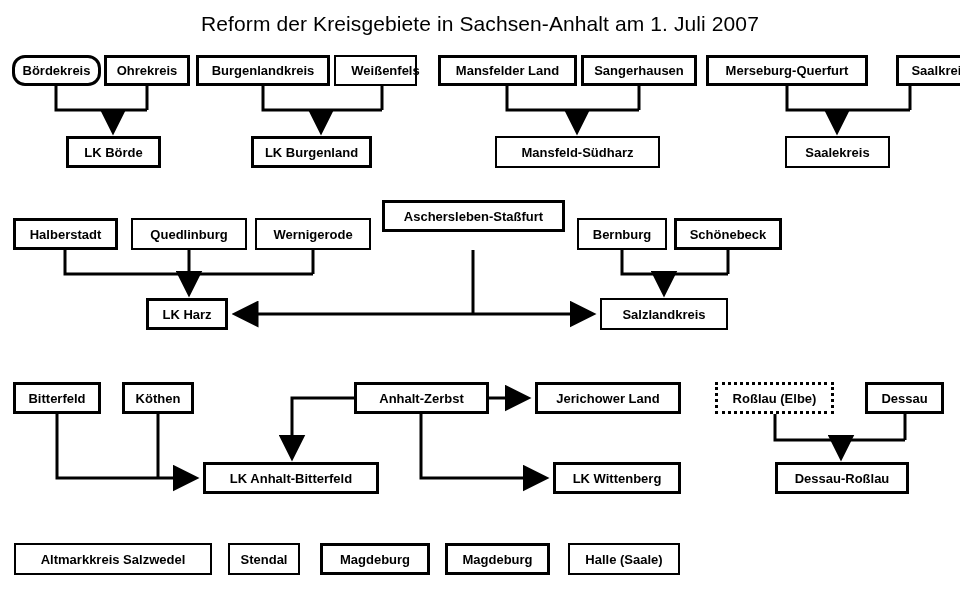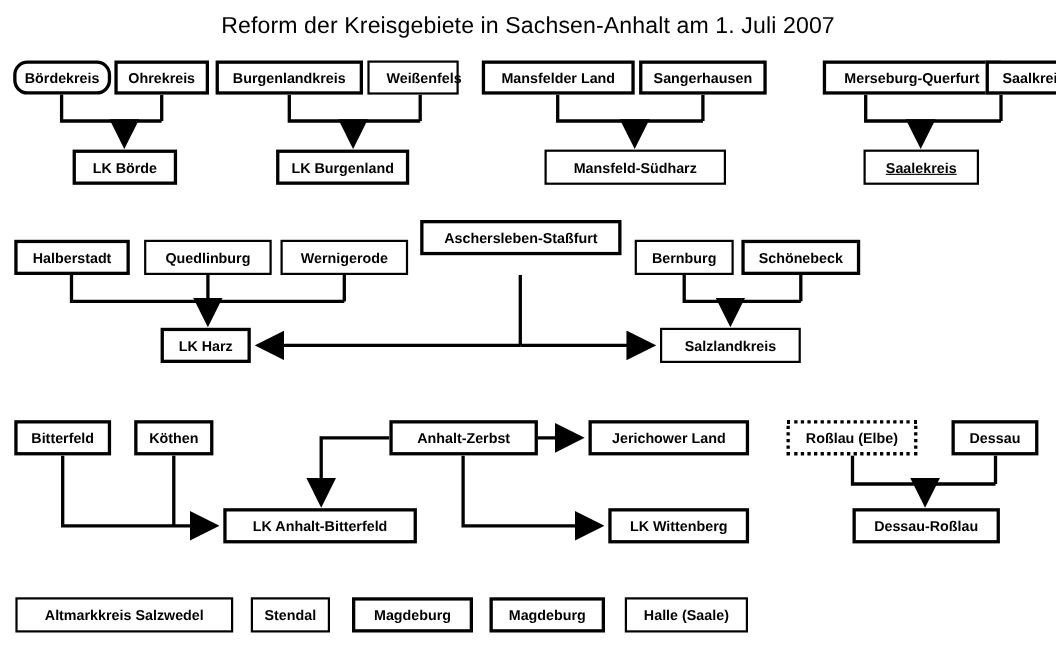--- a/index.html
+++ b/index.html
@@ -101,27 +101,27 @@
 
     </g>
   </svg>
 
   <div class="node heavy" style="left: 12px; top: 55px; width: 89px; height: 31px; border-radius: 13px;">Bördekreis</div>
   <div class="node heavy" style="left: 104px; top: 55px; width: 86px; height: 31px;">Ohrekreis</div>
   <div class="node heavy" style="left: 196px; top: 55px; width: 134px; height: 31px;">Burgenlandkreis</div>
   <div class="node thin" style="left: 334px; top: 55px; width: 83px; height: 31px; padding-left: 24px;">Weißenfels</div>
   <div class="node heavy" style="left: 438px; top: 55px; width: 139px; height: 31px;">Mansfelder Land</div>
   <div class="node heavy" style="left: 581px; top: 55px; width: 116px; height: 31px;">Sangerhausen</div>
-  <div class="node heavy" style="left: 706px; top: 55px; width: 162px; height: 31px; margin-left: 42px;">Merseburg-Querfurt</div>
+  <div class="node heavy" style="left: 706px; top: 55px; width: 162px; height: 31px;">Merseburg-Querfurt</div>
   <div class="node heavy" style="left: 871px; top: 55px; width: 88px; height: 31px; margin-left: 25px;">Saalkreis</div>
 
   <div class="node heavy" style="left: 66px; top: 136px; width: 95px; height: 32px;">LK Börde</div>
   <div class="node heavy" style="left: 251px; top: 136px; width: 121px; height: 32px;">LK Burgenland</div>
   <div class="node thin" style="left: 495px; top: 136px; width: 165px; height: 32px;">Mansfeld-Südharz</div>
-  <div class="node thin" style="left: 785px; top: 136px; width: 105px; height: 32px; text-decoration: underline;">Saalekreis</div>
+  <div class="node thin" style="left: 785px; top: 136px; width: 105px; height: 32px;">Saalekreis</div>
 
   <div class="node heavy" style="left: 13px; top: 218px; width: 105px; height: 32px;">Halberstadt</div>
   <div class="node thin" style="left: 131px; top: 218px; width: 116px; height: 32px;">Quedlinburg</div>
   <div class="node thin" style="left: 255px; top: 218px; width: 116px; height: 32px;">Wernigerode</div>
   <div class="node heavy" style="left: 382px; top: 200px; width: 183px; height: 32px;">Aschersleben-Staßfurt</div>
   <div class="node thin" style="left: 577px; top: 218px; width: 90px; height: 32px;">Bernburg</div>
   <div class="node heavy" style="left: 674px; top: 218px; width: 108px; height: 32px;">Schönebeck</div>
 
   <div class="node heavy" style="left: 146px; top: 298px; width: 82px; height: 32px;">LK Harz</div>
   <div class="node thin" style="left: 600px; top: 298px; width: 128px; height: 32px;">Salzlandkreis</div>

